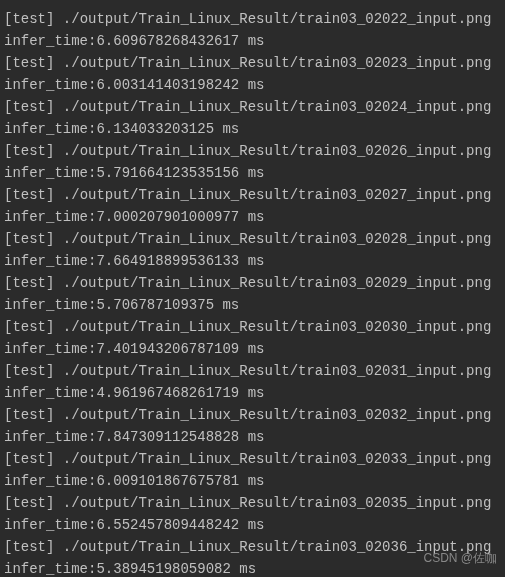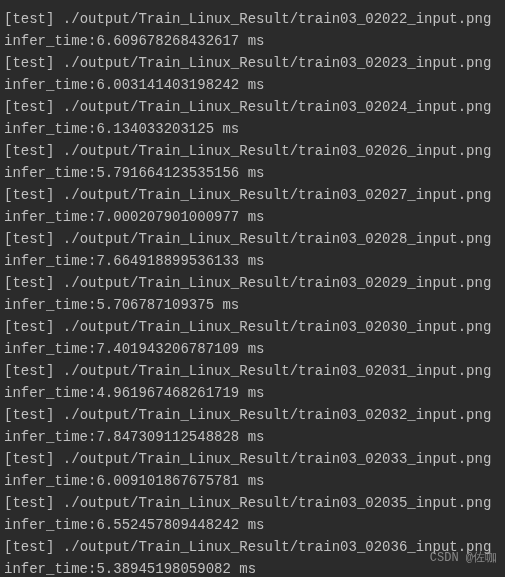--- a/index.html
+++ b/index.html
@@ -22,21 +22,21 @@
     }
     .terminal-output {
       white-space: pre-wrap;
     }
     .watermark {
       position: absolute;
       bottom: 8px;
       right: 8px;
       color: #888;
       font-size: 12px;
-      font-family: Liberation Mono, monospace;
+      font-family: Liberation Sans, sans-serif;
     }
   </style>
 </head>
 <body>
 
 <div class="terminal-output" id="terminal-container"><div><span>[test]</span> <span>./output/Train_Linux_Result/train03_02022_input.png</span></div><div><span>infer_time:</span><span>6.609678268432617 ms</span></div><div><span>[test]</span> <span>./output/Train_Linux_Result/train03_02023_input.png</span></div><div><span>infer_time:</span><span>6.003141403198242 ms</span></div><div><span>[test]</span> <span>./output/Train_Linux_Result/train03_02024_input.png</span></div><div><span>infer_time:</span><span>6.134033203125 ms</span></div><div><span>[test]</span> <span>./output/Train_Linux_Result/train03_02026_input.png</span></div><div><span>infer_time:</span><span>5.791664123535156 ms</span></div><div><span>[test]</span> <span>./output/Train_Linux_Result/train03_02027_input.png</span></div><div><span>infer_time:</span><span>7.000207901000977 ms</span></div><div><span>[test]</span> <span>./output/Train_Linux_Result/train03_02028_input.png</span></div><div><span>infer_time:</span><span>7.664918899536133 ms</span></div><div><span>[test]</span> <span>./output/Train_Linux_Result/train03_02029_input.png</span></div><div><span>infer_time:</span><span>5.706787109375 ms</span></div><div><span>[test]</span> <span>./output/Train_Linux_Result/train03_02030_input.png</span></div><div><span>infer_time:</span><span>7.401943206787109 ms</span></div><div><span>[test]</span> <span>./output/Train_Linux_Result/train03_02031_input.png</span></div><div><span>infer_time:</span><span>4.961967468261719 ms</span></div><div><span>[test]</span> <span>./output/Train_Linux_Result/train03_02032_input.png</span></div><div><span>infer_time:</span><span>7.847309112548828 ms</span></div><div><span>[test]</span> <span>./output/Train_Linux_Result/train03_02033_input.png</span></div><div><span>infer_time:</span><span>6.009101867675781 ms</span></div><div><span>[test]</span> <span>./output/Train_Linux_Result/train03_02035_input.png</span></div><div><span>infer_time:</span><span>6.552457809448242 ms</span></div><div><span>[test]</span> <span>./output/Train_Linux_Result/train03_02036_input.png</span></div><div><span>infer_time:</span><span>5.38945198059082 ms</span></div></div>
 
 <div class="watermark">CSDN @佐咖</div>
 
 </body></html>

